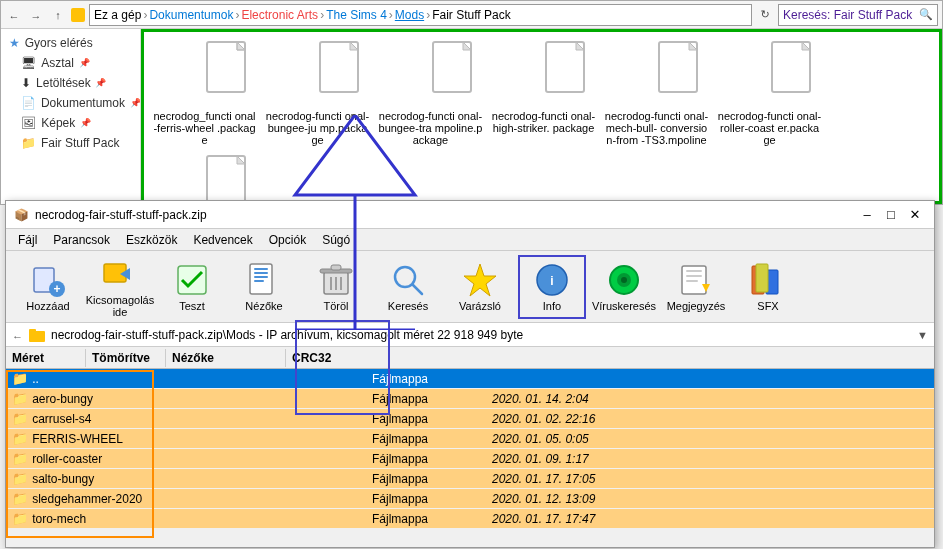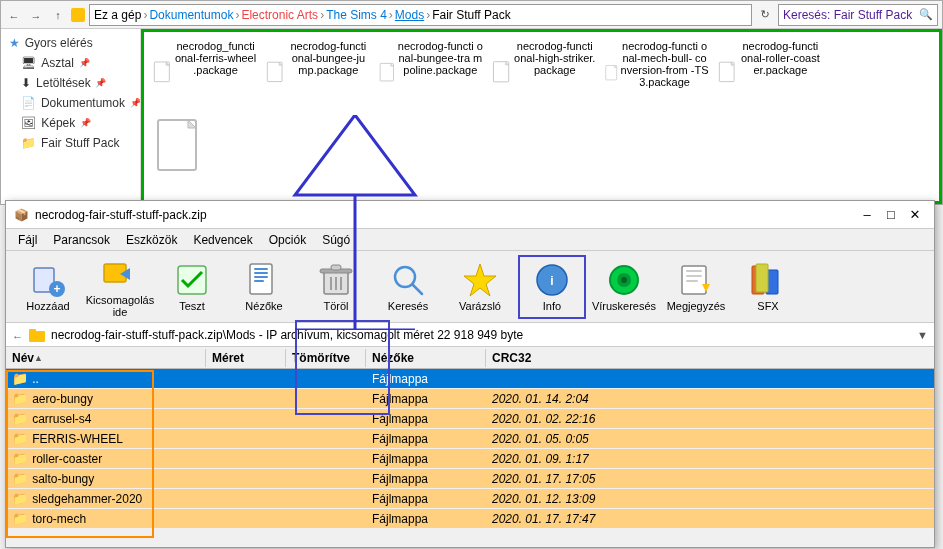--- a/index.html
+++ b/index.html
@@ -74,22 +74,22 @@
       display: flex;
       flex-wrap: wrap;
       align-content: flex-start;
       padding: 8px;
       gap: 8px;
       overflow: auto;
       border: 3px solid #00aa00;
     }
     .file-item {
       display: flex;
-      flex-direction: row;
-      align-items: flex-start;
+      flex-direction: column;
+      align-items: flex-end;
       width: 105px;
       cursor: pointer;
     }
     .file-icon {
       width: 56px; height: 70px;
       position: relative;
     }
     .file-icon svg { width: 100%; height: 100%; }
     .file-label {
       text-align: center;
@@ -357,21 +357,21 @@
         </div>
         <div class="file-label">necrodog-functi onal-high-striker. package</div>
       </div>
       <div class="file-item">
         <div class="file-icon">
           <svg viewBox="0 0 56 70">
               <rect x="6" y="2" width="38" height="50" rx="2" fill="#fff" stroke="#bbb" stroke-width="2"></rect>
               <polygon points="36,2 44,10 36,10" fill="#ddd" stroke="#bbb" stroke-width="1"></polygon>
             </svg>
         </div>
-        <div class="file-label">necrodog-functi onal-mech-bull- conversion-from -TS3.package</div>
+        <div class="file-label">necrodog-functi onal-mech-bull- conversion-from -TS3.mpoline</div>
       </div>
       <div class="file-item">
         <div class="file-icon">
           <svg viewBox="0 0 56 70">
               <rect x="6" y="2" width="38" height="50" rx="2" fill="#fff" stroke="#bbb" stroke-width="2"></rect>
               <polygon points="36,2 44,10 36,10" fill="#ddd" stroke="#bbb" stroke-width="1"></polygon>
             </svg>
         </div>
         <div class="file-label">necrodog-functi onal-roller-coast er.package</div>
       </div>
@@ -544,23 +544,20 @@
           <rect x="0" y="1" width="7" height="4" rx="1" fill="#ffc107"></rect>
         </svg>
     </div>
     <span>necrodog-fair-stuff-stuff-pack.zip\Mods - IP archívum, kicsomagolt méret 22 918 949 byte</span>
     <span style="margin-left:auto;font-size:11px;color:#555;">▼</span>
   </div>
 
   <div class="zip-content">
 
     <div class="table-header">
-      <div class="th" style="width:200px;">
-        Név <span class="sort-arrow">▲</span>
-      </div>
       <div class="th" style="width:80px;">Méret</div>
       <div class="th" style="width:80px;">Tömörítve</div>
       <div class="th" style="width:120px;">Nézőke</div>
       <div class="th">CRC32</div>
     </div>
 
     <div class="file-list">
 
       <div class="list-row selected">
         <div class="cell col-name">

